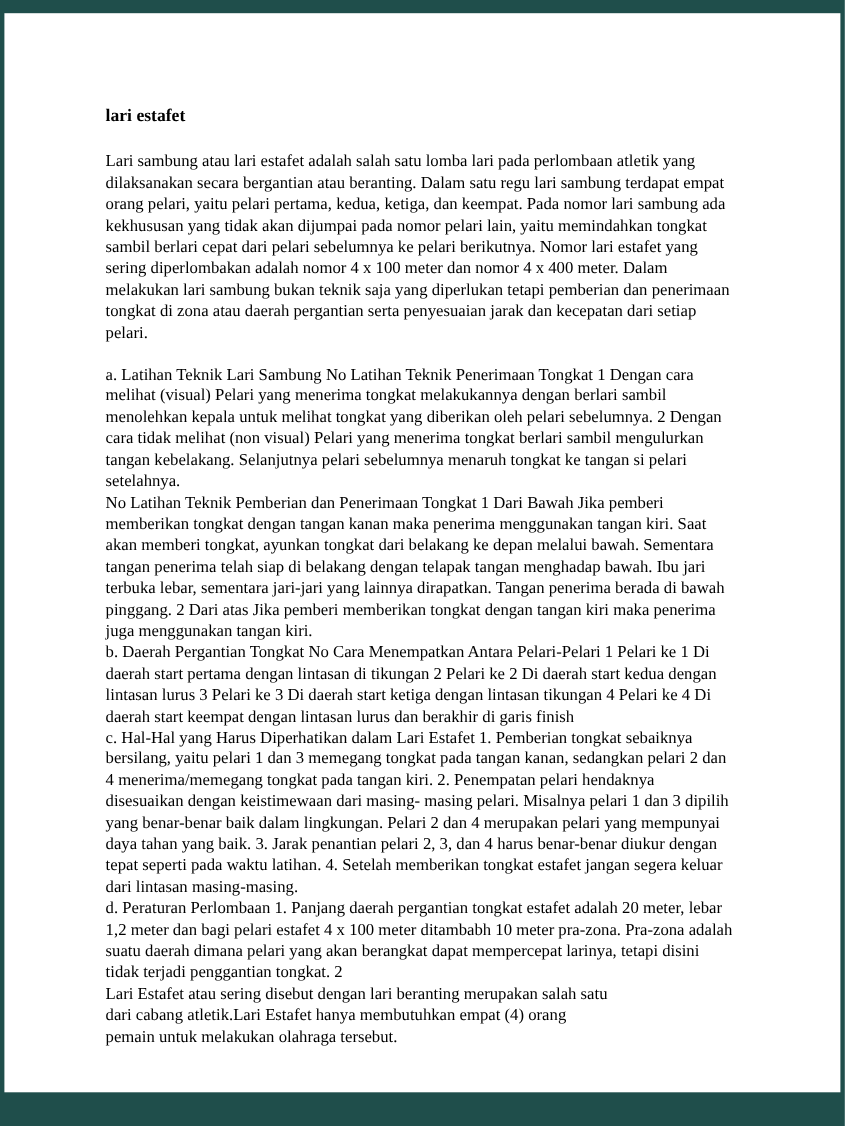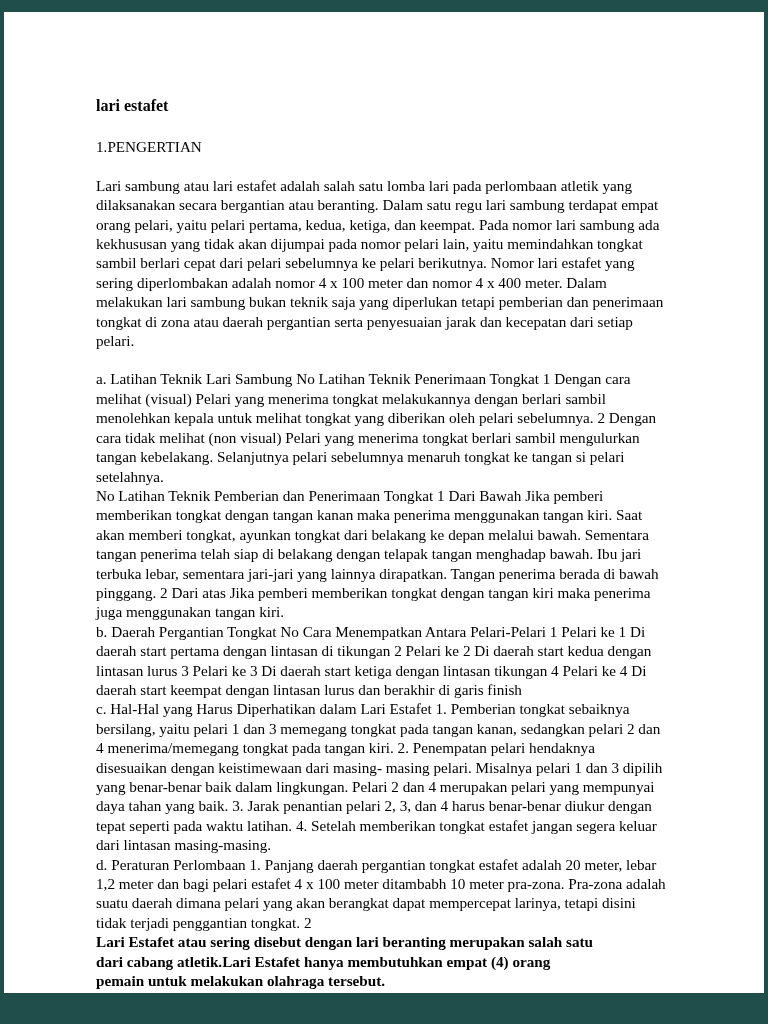--- a/index.html
+++ b/index.html
@@ -37,32 +37,30 @@
   .doc-title {
     font-weight: bold;
     font-size: 16px;
     margin-bottom: 22px !important;
   }
   .spaced {
     margin-bottom: 19px !important;
   }
   .preline {
     white-space: pre-line;
-    font-weight: bold;
   }
 </style>
 </head>
 <body>
 
 <div class="page">
   <div class="content">
 
     <p class="doc-title">lari estafet</p>
 
-    <p class="spaced">1.PENGERTIAN</p>
 
     <p class="spaced">Lari sambung atau lari estafet adalah salah satu lomba lari pada perlombaan atletik yang dilaksanakan secara bergantian atau beranting. Dalam satu regu lari sambung terdapat empat orang pelari, yaitu pelari pertama, kedua, ketiga, dan keempat. Pada nomor lari sambung ada kekhususan yang tidak akan dijumpai pada nomor pelari lain, yaitu memindahkan tongkat sambil berlari cepat dari pelari sebelumnya ke pelari berikutnya. Nomor lari estafet yang sering diperlombakan adalah nomor 4 x 100 meter dan nomor 4 x 400 meter. Dalam melakukan lari sambung bukan teknik saja yang diperlukan tetapi pemberian dan penerimaan tongkat di zona atau daerah pergantian serta penyesuaian jarak dan kecepatan dari setiap pelari.</p>
 
 
     <p>a. Latihan Teknik Lari Sambung No Latihan Teknik Penerimaan Tongkat 1 Dengan cara melihat (visual) Pelari yang menerima tongkat melakukannya dengan berlari sambil menolehkan kepala untuk melihat tongkat yang diberikan oleh pelari sebelumnya. 2 Dengan cara tidak melihat (non visual) Pelari yang menerima tongkat berlari sambil mengulurkan tangan kebelakang. Selanjutnya pelari sebelumnya menaruh tongkat ke tangan si pelari setelahnya.</p>
 
     <p>No Latihan Teknik Pemberian dan Penerimaan Tongkat 1 Dari Bawah Jika pemberi memberikan tongkat dengan tangan kanan maka penerima menggunakan tangan kiri. Saat akan memberi tongkat, ayunkan tongkat dari belakang ke depan melalui bawah. Sementara tangan penerima telah siap di belakang dengan telapak tangan menghadap bawah. Ibu jari terbuka lebar, sementara jari-jari yang lainnya dirapatkan. Tangan penerima berada di bawah pinggang. 2 Dari atas Jika pemberi memberikan tongkat dengan tangan kiri maka penerima juga menggunakan tangan kiri.</p>
 
     <p>b. Daerah Pergantian Tongkat No Cara Menempatkan Antara Pelari-Pelari 1 Pelari ke 1 Di daerah start pertama dengan lintasan di tikungan 2 Pelari ke 2 Di daerah start kedua dengan lintasan lurus 3 Pelari ke 3 Di daerah start ketiga dengan lintasan tikungan 4 Pelari ke 4 Di daerah start keempat dengan lintasan lurus dan berakhir di garis finish</p>
 

